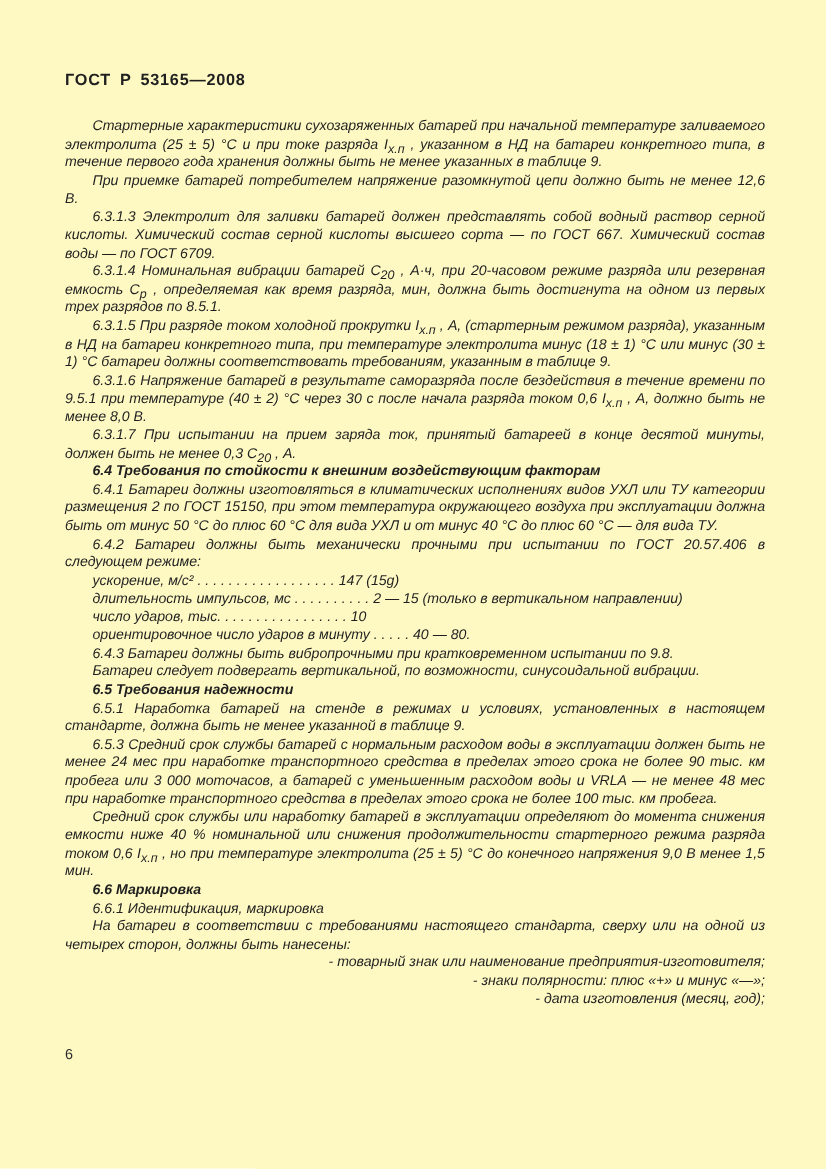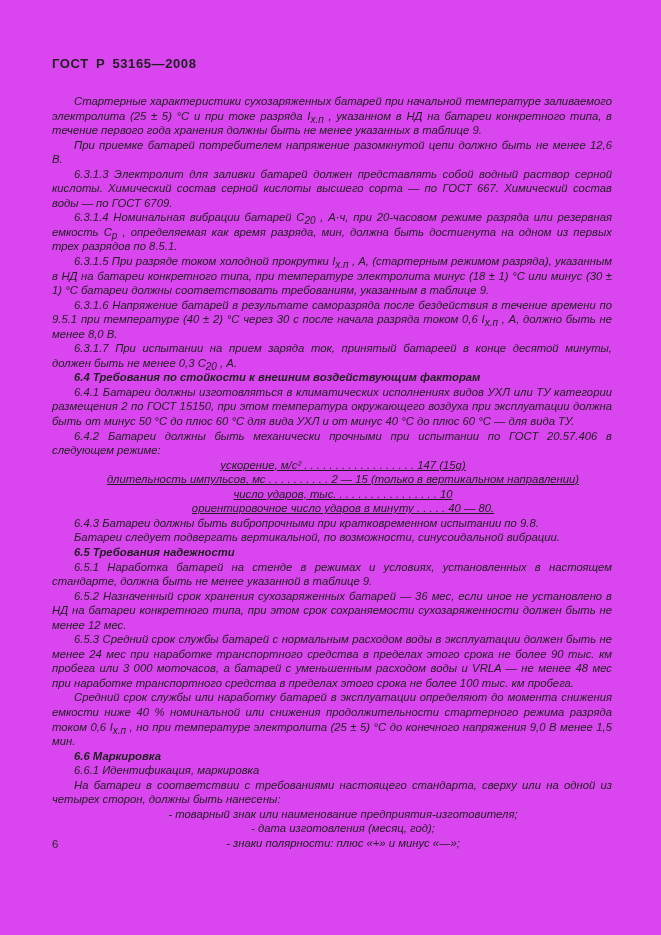--- a/index.html
+++ b/index.html
@@ -1,19 +1,19 @@
 <!DOCTYPE html>
 <html><head>
 <meta charset="utf-8">
 <style>
   html,body { margin:0; padding:0; background:#ffffff; }
   .page {
     position:relative;
     width:661px; height:935px;
-    background:#d946ef;
+    background:#fef9c3;
     box-sizing:border-box;
     padding:56px 49px 0 52px;
     font-family:"Liberation Sans", sans-serif;
     color:#1f1f1f;
     overflow:hidden;
   }
   .header {
     font-weight:bold;
     font-style:normal;
     font-size:13px;
@@ -23,22 +23,22 @@
   }
   .body {
     width:560px;
     font-style:italic;
     font-size:11.3px;
     line-height:14.55px;
     text-align:justify;
   }
   .blk { margin:0; text-indent:22px; }
   .blk.h { font-weight:bold; }
-  .blk.spec { text-align:center;text-decoration:underline; }
-  .blk.li { text-align:center; }
+  .blk.spec { text-align:left; }
+  .blk.li { text-align:right; }
   .body sub { font-size:10px; line-height:0; }
   .page-number {
     position:absolute;
     left:52px; top:838px;
     font-size:11.5px;
     font-style:normal;
     color:#2a2a2a;
   }
 </style>
 </head>
@@ -58,24 +58,23 @@
       <p class="blk p"><span>6.4.1 Батареи должны изготовляться в климатических исполнениях видов УХЛ или ТУ категории размещения 2 по ГОСТ 15150, при этом температура окружающего воздуха при эксплуатации должна быть от    минус 50 °С до плюс 60 °С для вида УХЛ и от минус 40 °С до плюс 60 °С — для вида ТУ.</span></p>
       <p class="blk p"><span>6.4.2  Батареи должны быть механически прочными при испытании по  ГОСТ 20.57.406 в следующем режиме:</span></p>
       <p class="blk spec"><span>ускорение, м/с²   .  .  .  .  .  .  .  .  .  .  .  .  .  .  .  .  .  .   147 (15g)</span></p>
       <p class="blk spec"><span>длительность импульсов, мс .  .  .  .  .  .  .  .  .  .   2 — 15 (только в вертикальном направлении)</span></p>
       <p class="blk spec"><span>число ударов, тыс.    .  .  .  .  .  .  .  .  .  .  .  .  .  .  .  .  10</span></p>
       <p class="blk spec"><span>ориентировочное число ударов в минуту   .  .  .  .  .   40 — 80.</span></p>
       <p class="blk p"><span>6.4.3 Батареи должны быть вибропрочными при кратковременном испытании по 9.8.</span></p>
       <p class="blk p"><span>Батареи следует подвергать вертикальной, по возможности, синусоидальной вибрации.</span></p>
       <p class="blk h"><span>6.5 Требования надежности</span></p>
       <p class="blk p"><span>6.5.1 Наработка батарей на стенде в режимах и условиях, установленных в настоящем стандарте, должна быть не менее указанной в таблице 9.</span></p>
-      <p class="blk p"><span>6.5.2  Назначенный срок хранения сухозаряженных батарей — 36 мес,    если иное не установлено в НД на батареи конкретного типа, при этом срок сохраняемости сухозаряженности должен быть не менее 12 мес.</span></p>
       <p class="blk p"><span>6.5.3 Средний срок службы  батарей с нормальным расходом воды в эксплуатации должен быть не менее 24 мес при наработке транспортного средства в пределах этого срока не более 90 тыс. км пробега или 3 000 моточасов, а батарей с уменьшенным расходом воды и VRLA —  не менее 48 мес  при наработке транспортного средства в пределах этого срока не более 100 тыс. км пробега.</span></p>
       <p class="blk p"><span>Средний  срок  службы  или  наработку батарей в эксплуатации определяют до момента снижения  емкости  ниже 40 % номинальной или снижения продолжительности стартерного режима  разряда током   0,6 I</span><sub>х.п</sub><span> , но при температуре электролита (25 ± 5) °С  до конечного напряжения 9,0 В  менее 1,5 мин.</span></p>
       <p class="blk h"><span>6.6 Маркировка</span></p>
       <p class="blk p"><span>6.6.1 Идентификация, маркировка</span></p>
       <p class="blk p"><span>На батареи в соответствии с требованиями настоящего стандарта, сверху или на одной из четырех сторон, должны  быть нанесены:</span></p>
       <p class="blk li"><span>- товарный знак или наименование предприятия-изготовителя;</span></p>
+      <p class="blk li"><span>- знаки полярности: плюс «+» и минус «—»;</span></p>
       <p class="blk li"><span>- дата изготовления (месяц, год);</span></p>
-      <p class="blk li"><span>- знаки полярности: плюс «+» и минус «—»;</span></p>
     </div>
   <div class="page-number">6</div>
 </div>
 
 </body></html>

